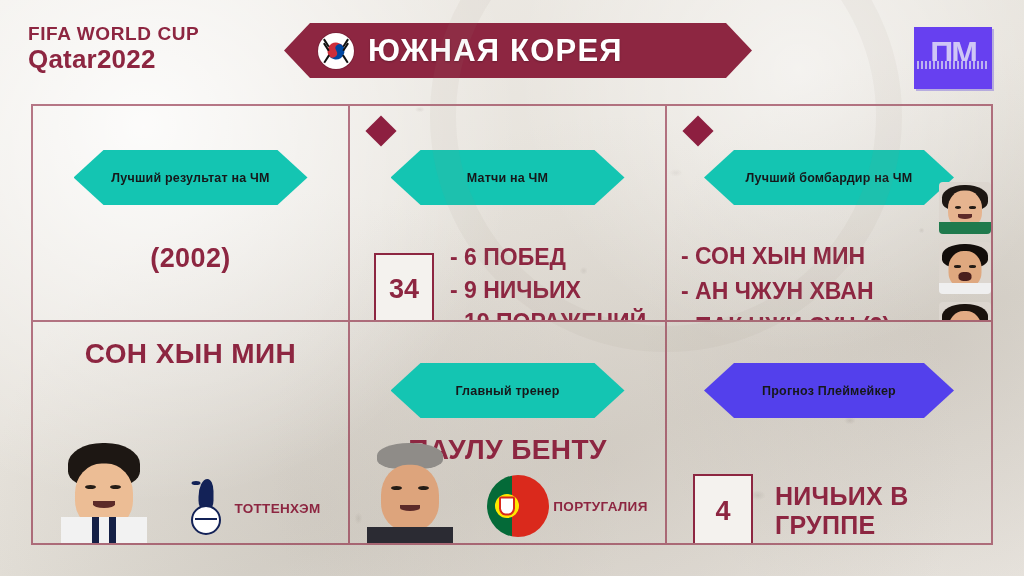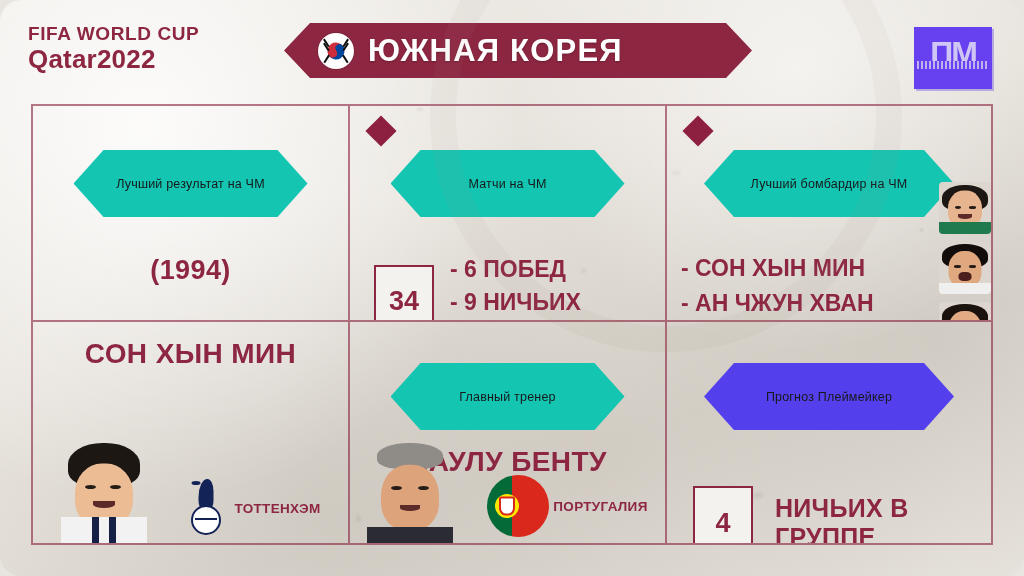--- a/index.html
+++ b/index.html
@@ -14,21 +14,20 @@
   #stage {
     position:absolute; inset:0; width:1024px; height:576px;
     background:
       radial-gradient(circle at 14% 22%, rgba(255,255,255,0.85) 0%, rgba(255,255,255,0) 38%),
       radial-gradient(circle at 78% 12%, rgba(255,255,255,0.55) 0%, rgba(255,255,255,0) 30%),
       radial-gradient(circle at 60% 80%, rgba(180,170,160,0.30) 0%, rgba(255,255,255,0) 45%),
       radial-gradient(circle at 30% 88%, rgba(170,162,152,0.28) 0%, rgba(255,255,255,0) 36%),
       radial-gradient(circle at 92% 60%, rgba(168,158,148,0.25) 0%, rgba(255,255,255,0) 30%),
       linear-gradient(160deg,#efece7 0%, #e6e2db 45%, #dedad2 70%, #e9e5df 100%);
     overflow:hidden;
-    border-radius:21px;
   }
   
   #stage::before{
     content:""; position:absolute; inset:0;
     background-image:
       radial-gradient(ellipse 3px 2px at 12% 34%, rgba(120,112,104,.28), transparent),
       radial-gradient(ellipse 2px 2px at 23% 61%, rgba(120,112,104,.22), transparent),
       radial-gradient(ellipse 5px 3px at 41% 19%, rgba(130,122,112,.16), transparent),
       radial-gradient(ellipse 4px 4px at 57% 47%, rgba(120,112,104,.14), transparent),
       radial-gradient(ellipse 6px 4px at 83% 73%, rgba(120,112,104,.20), transparent),
@@ -110,24 +109,24 @@
   .cell.b-b{ border-bottom:2px solid rgba(141,38,65,.62); }
 
   .diamond{
     position:absolute; width:22px; height:22px; background:#8d1f40;
     transform:rotate(45deg); z-index:4;
   }
   .d1{ left:337px; top:14px; } .d2{ left:654px; top:14px; }
 
   
   .hex{
-    margin:0 auto; width:234px; height:67px;
+    margin:0 auto; width:234px; height:55px;
     clip-path:polygon(0 50%, 30px 0, 204px 0, 234px 50%, 204px 100%, 30px 100%);
     display:flex; align-items:center; justify-content:center;
-    font-size:12.5px; font-weight:normal; color:#16181a; text-align:center;
+    font-size:12.5px; font-weight:bold; color:#16181a; text-align:center;
     letter-spacing:.2px;
   }
   .hex.teal{ background:#14c5b2; }
   .hex.blue{ background:#5340ec; }
   .hex.wide{ width:250px; clip-path:polygon(0 50%, 30px 0, 220px 0, 250px 50%, 220px 100%, 30px 100%); }
   .hexwrap{ padding-top:44px; }
   .hexwrap.row2{ padding-top:41px; }
 
   
   .big{
@@ -254,21 +253,21 @@
   <div class="grid">
 
     <div class="diamond d1"></div>
     <div class="diamond d2"></div>
 
     <div class="cell b-r b-b">
       <div class="hexwrap">
         <div class="hex teal">Лучший результат на ЧМ</div>
       </div>
       <div class="big c1-value">
-        <div>(1994)</div>
+        <div>(2002)</div>
       </div>
     </div>
 
     <div class="cell b-r b-b">
       <div class="hexwrap">
         <div class="hex teal">Матчи на ЧМ</div>
       </div>
       <div class="stats-row">
         <div class="numbox">34</div>
         <div class="stats-list">

